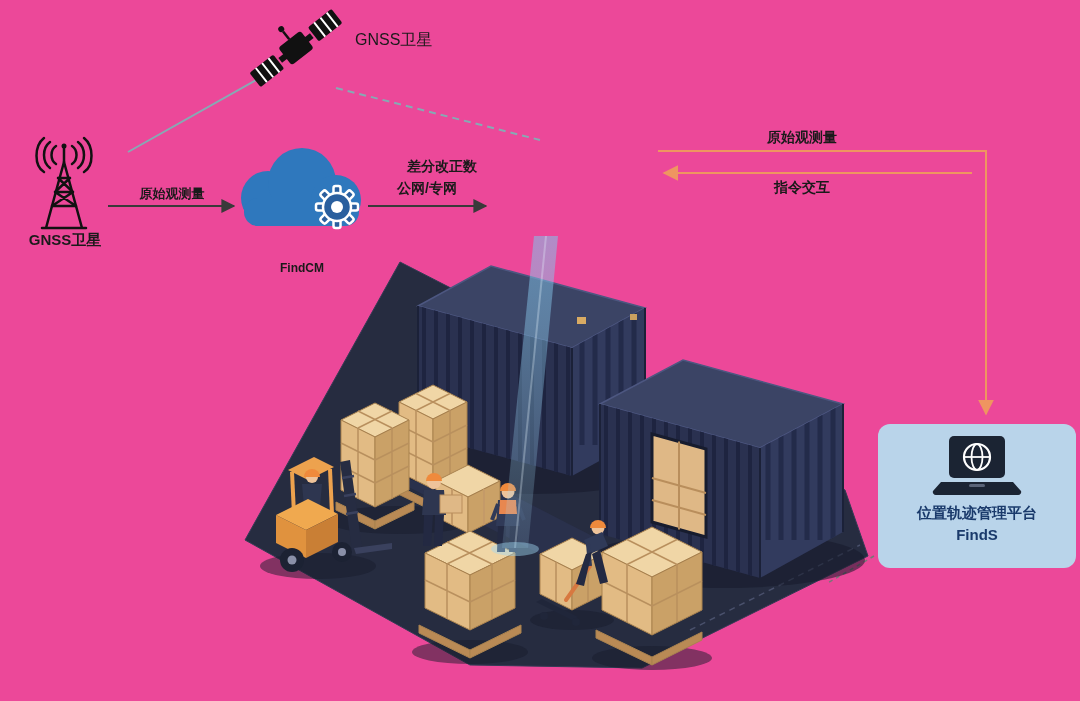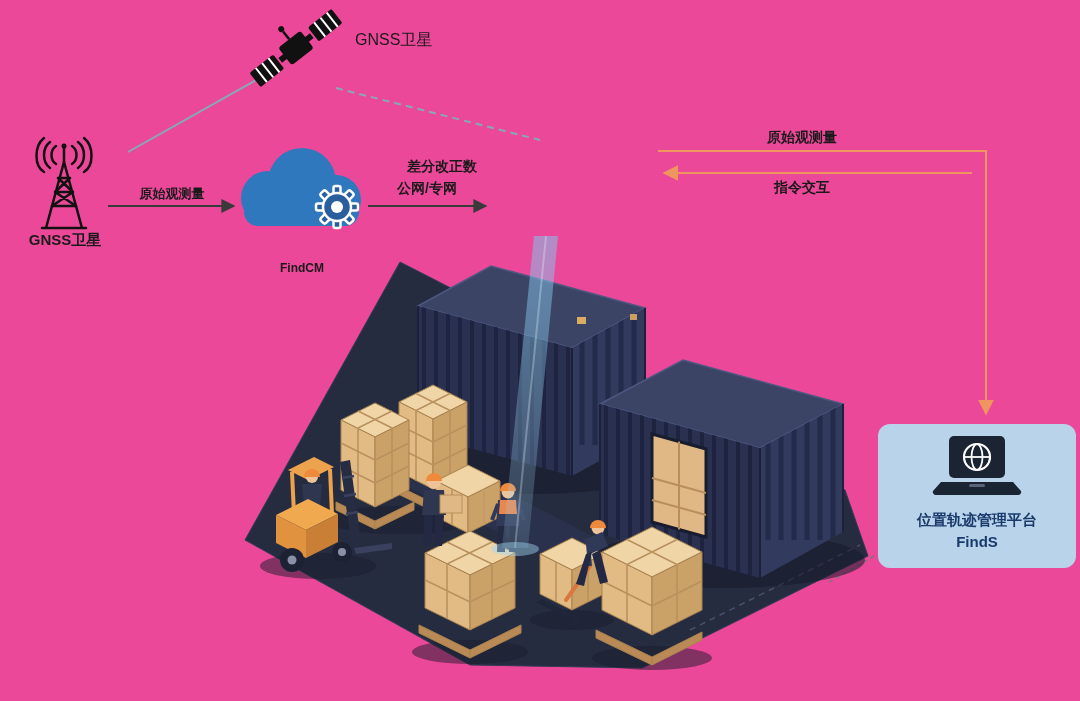--- a/index.html
+++ b/index.html
@@ -276,17 +276,17 @@
     <svg width="92" height="62" viewBox="0 0 92 62">
       <rect x="18" y="2" width="56" height="42" rx="5" fill="#1b2433"></rect>
       <g>
         <circle cx="46" cy="23" r="13" fill="none" stroke="#ffffff" stroke-width="2.2"></circle>
         <ellipse cx="46" cy="23" rx="5.5" ry="13" fill="none" stroke="#ffffff" stroke-width="1.8"></ellipse>
         <line x1="33" y1="23" x2="59" y2="23" stroke="#ffffff" stroke-width="1.8"></line>
       </g>
       <path d="M10,48 h72 l8,9 a3,3 0 0 1 -3,4 H5 a3,3 0 0 1 -3,-4 z" fill="#1b2433"></path>
       <rect x="38" y="50" width="16" height="3" rx="1.5" fill="#5a6478"></rect>
     </svg>
-    <div class="pl" style="margin-top:14px">位置轨迹管理平台</div>
+    <div class="pl" style="margin-top:7px">位置轨迹管理平台</div>
     <div class="pl" style="margin-top:2px">FindS</div>
   </div>
 
 </div>
 
 </body></html>

